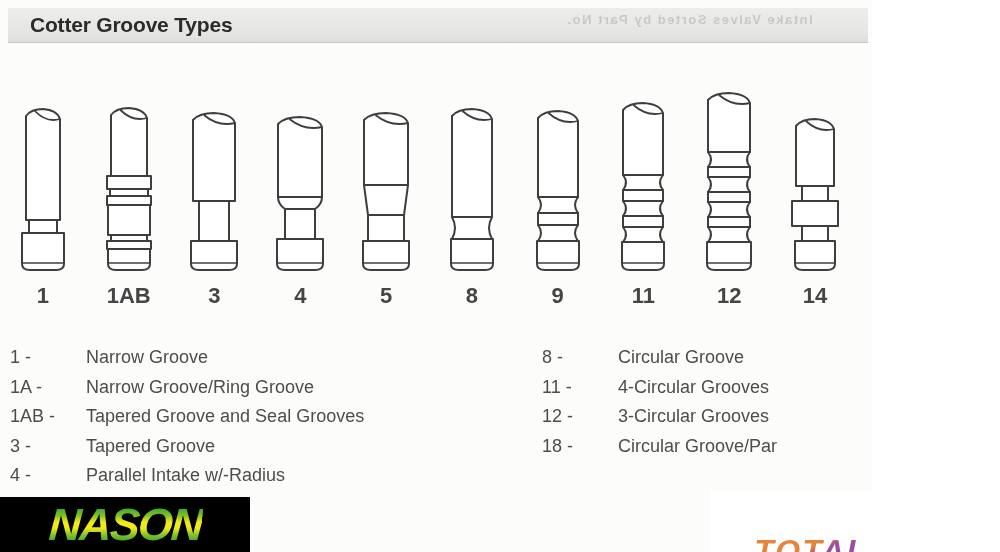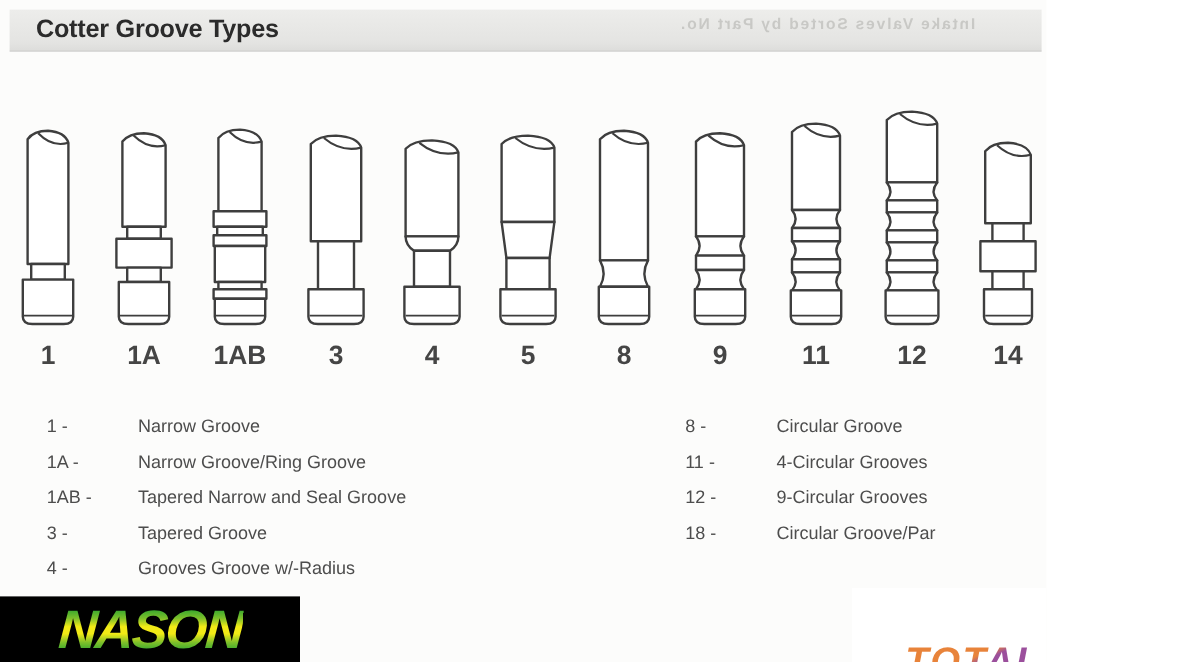--- a/index.html
+++ b/index.html
@@ -15,21 +15,21 @@
       color:#a9a9a5;opacity:.5;filter:blur(.6px);letter-spacing:1.5px;white-space:nowrap;}
   
   .figures{position:absolute;top:90px;left:0;right:14px;height:218px;display:flex;
       align-items:flex-end;}
   .fig{flex:1;display:flex;flex-direction:column;align-items:center;}
   .fig svg path,.fig svg rect{fill:#fff;stroke:#3e3e3e;stroke-width:2;stroke-linejoin:round;}
   .fig svg line{stroke:#3e3e3e;stroke-width:1.5;}
   .fig svg .nf{fill:none;stroke-width:1.8;}
   .fig-label{margin-top:11px;height:24px;line-height:24px;font-size:22px;font-weight:700;color:#454545;}
   
-  .legend-col{position:absolute;top:347px;font-size:15px;color:#4d4d4d;margin-left:29px;}
+  .legend-col{position:absolute;top:347px;font-size:18px;color:#4d4d4d;}
   .legend-col.left{left:10px;width:480px;}
   .legend-col.right{left:542px;width:450px;}
   .legend-row{height:18px;margin-bottom:11.5px;white-space:nowrap;}
   .legend-num{display:inline-block;width:76px;}
   .legend-text.covered{margin-left:169px;}
   
   .nason{position:absolute;left:0;top:497px;width:250px;height:55px;background:#000;z-index:5;
       display:flex;align-items:center;justify-content:center;overflow:hidden;}
   .nason-word{font-weight:800;font-style:italic;font-size:45px;letter-spacing:-2px;
       transform:skewX(-4deg);line-height:1;
@@ -62,32 +62,20 @@
         <svg width="80" height="166" viewBox="0 0 80 166">
           <path d="M 23 113 L 23 9 Q 28.1 2 40 2 Q 54 3 57 12 L 57 113 Z"></path>
           <path class="nf" d="M 31.84 4 Q 43.4 16 57 12"></path>
           <rect x="26" y="113" width="28" height="13"></rect>
           <path d="M 19 126 L 61 126 L 61 157 Q 61 163 53 163 L 27 163 Q 19 163 19 157 Z"></path>
           <line x1="20" y1="156" x2="60" y2="156"></line>
         </svg>
         <div class="fig-label">1</div>
       </div>
       <div class="fig">
-        <svg width="80" height="164" viewBox="0 0 80 164">
-          <path d="M 22 80 L 22 9 Q 27.4 2 40 2 Q 55 3 58 12 L 58 80 Z"></path>
-          <path class="nf" d="M 31.36 4 Q 43.599999999999994 16 58 12"></path>
-          <rect x="26" y="80" width="28" height="10"></rect>
-          <rect x="17" y="90" width="46" height="24"></rect>
-          <rect x="26" y="114" width="28" height="12"></rect>
-          <path d="M 19 126 L 61 126 L 61 155 Q 61 161 53 161 L 27 161 Q 19 161 19 155 Z"></path>
-          <line x1="20" y1="154" x2="60" y2="154"></line>
-        </svg>
-        <div class="fig-label">1A</div>
-      </div>
-      <div class="fig">
         <svg width="80" height="167" viewBox="0 0 80 167">
           <path d="M 22 70 L 22 9 Q 27.4 2 40 2 Q 55 3 58 12 L 58 70 Z"></path>
           <path class="nf" d="M 31.36 4 Q 43.599999999999994 16 58 12"></path>
           <rect x="18" y="70" width="44" height="13"></rect>
           <rect x="21" y="83" width="38" height="7"></rect>
           <rect x="18" y="90" width="44" height="9"></rect>
           <rect x="19" y="99" width="42" height="30"></rect>
           <rect x="22" y="129" width="36" height="6"></rect>
           <rect x="18" y="135" width="44" height="8"></rect>
           <path d="M 19 143 L 61 143 L 61 158 Q 61 164 53 164 L 27 164 Q 19 164 19 158 Z"></path>
@@ -189,29 +177,29 @@
           <path d="M 20 124 L 60 124 L 60 147 Q 60 153 52 153 L 28 153 Q 20 153 20 147 Z"></path>
           <line x1="21" y1="146" x2="59" y2="146"></line>
         </svg>
         <div class="fig-label">14</div>
       </div>
     </div>
 
   <div class="legend-col left" id="legend-left">
       <div class="legend-row"><span class="legend-num">1 -</span><span class="legend-text">Narrow Groove</span></div>
       <div class="legend-row"><span class="legend-num">1A -</span><span class="legend-text">Narrow Groove/Ring Groove</span></div>
-      <div class="legend-row"><span class="legend-num">1AB -</span><span class="legend-text">Tapered Narrow and Seal Groove</span></div>
+      <div class="legend-row"><span class="legend-num">1AB -</span><span class="legend-text">Tapered Groove and Seal Grooves</span></div>
       <div class="legend-row"><span class="legend-num">3 -</span><span class="legend-text">Tapered Groove</span></div>
-      <div class="legend-row"><span class="legend-num">4 -</span><span class="legend-text">Grooves Groove w/-Radius</span></div>
+      <div class="legend-row"><span class="legend-num">4 -</span><span class="legend-text">Parallel Intake w/-Radius</span></div>
       <div class="legend-row"><span class="legend-text covered">per</span></div>
     </div>
   <div class="legend-col right" id="legend-right">
       <div class="legend-row"><span class="legend-num">8 -</span><span class="legend-text">Circular Groove</span></div>
       <div class="legend-row"><span class="legend-num">11 -</span><span class="legend-text">4-Circular Grooves</span></div>
-      <div class="legend-row"><span class="legend-num">12 -</span><span class="legend-text">9-Circular Grooves</span></div>
+      <div class="legend-row"><span class="legend-num">12 -</span><span class="legend-text">3-Circular Grooves</span></div>
       <div class="legend-row"><span class="legend-num">18 -</span><span class="legend-text">Circular Groove/Par</span></div>
     </div>
 
   <div class="nason">
     <span class="nason-word">NASON</span>
   </div>
 
   <div class="total">
     <div class="total-bar"></div>
     <div class="total-word">TOTAL</div>

